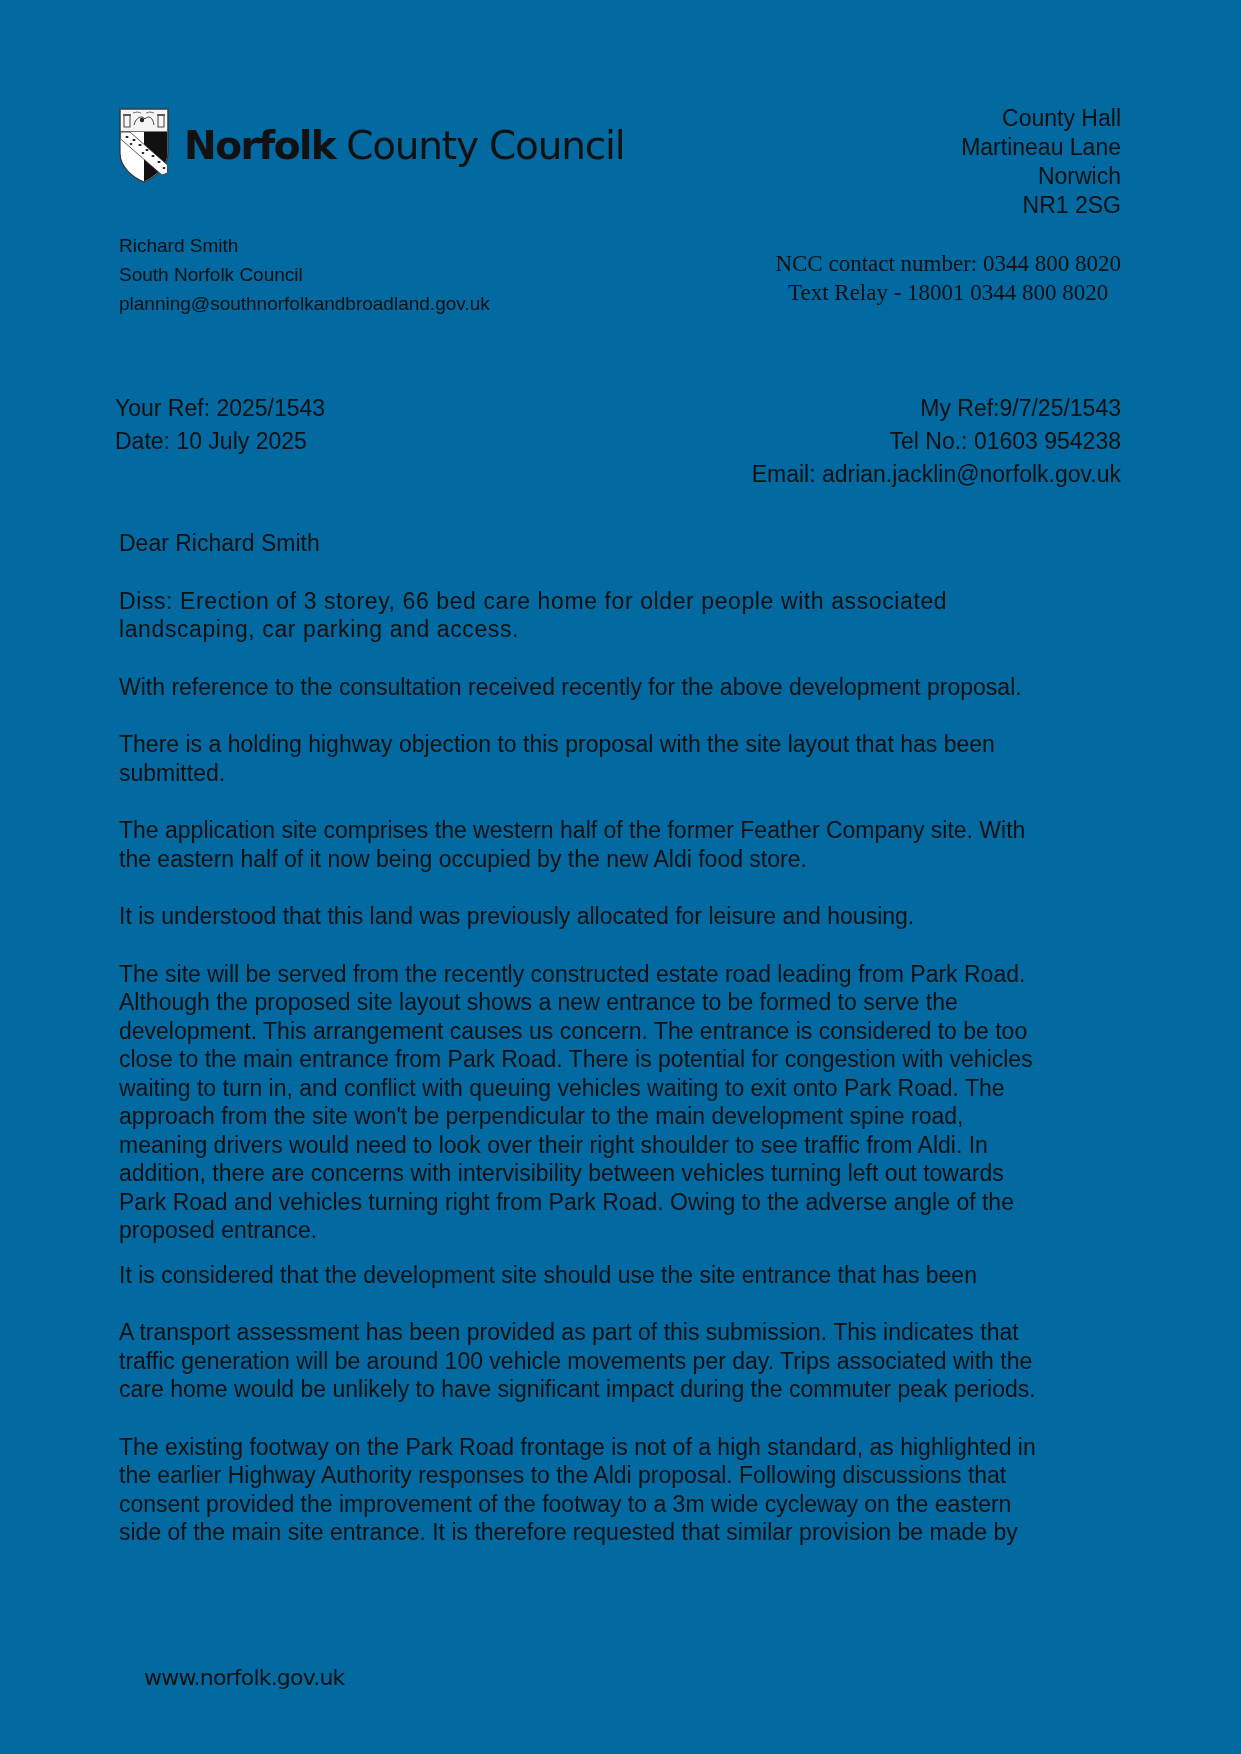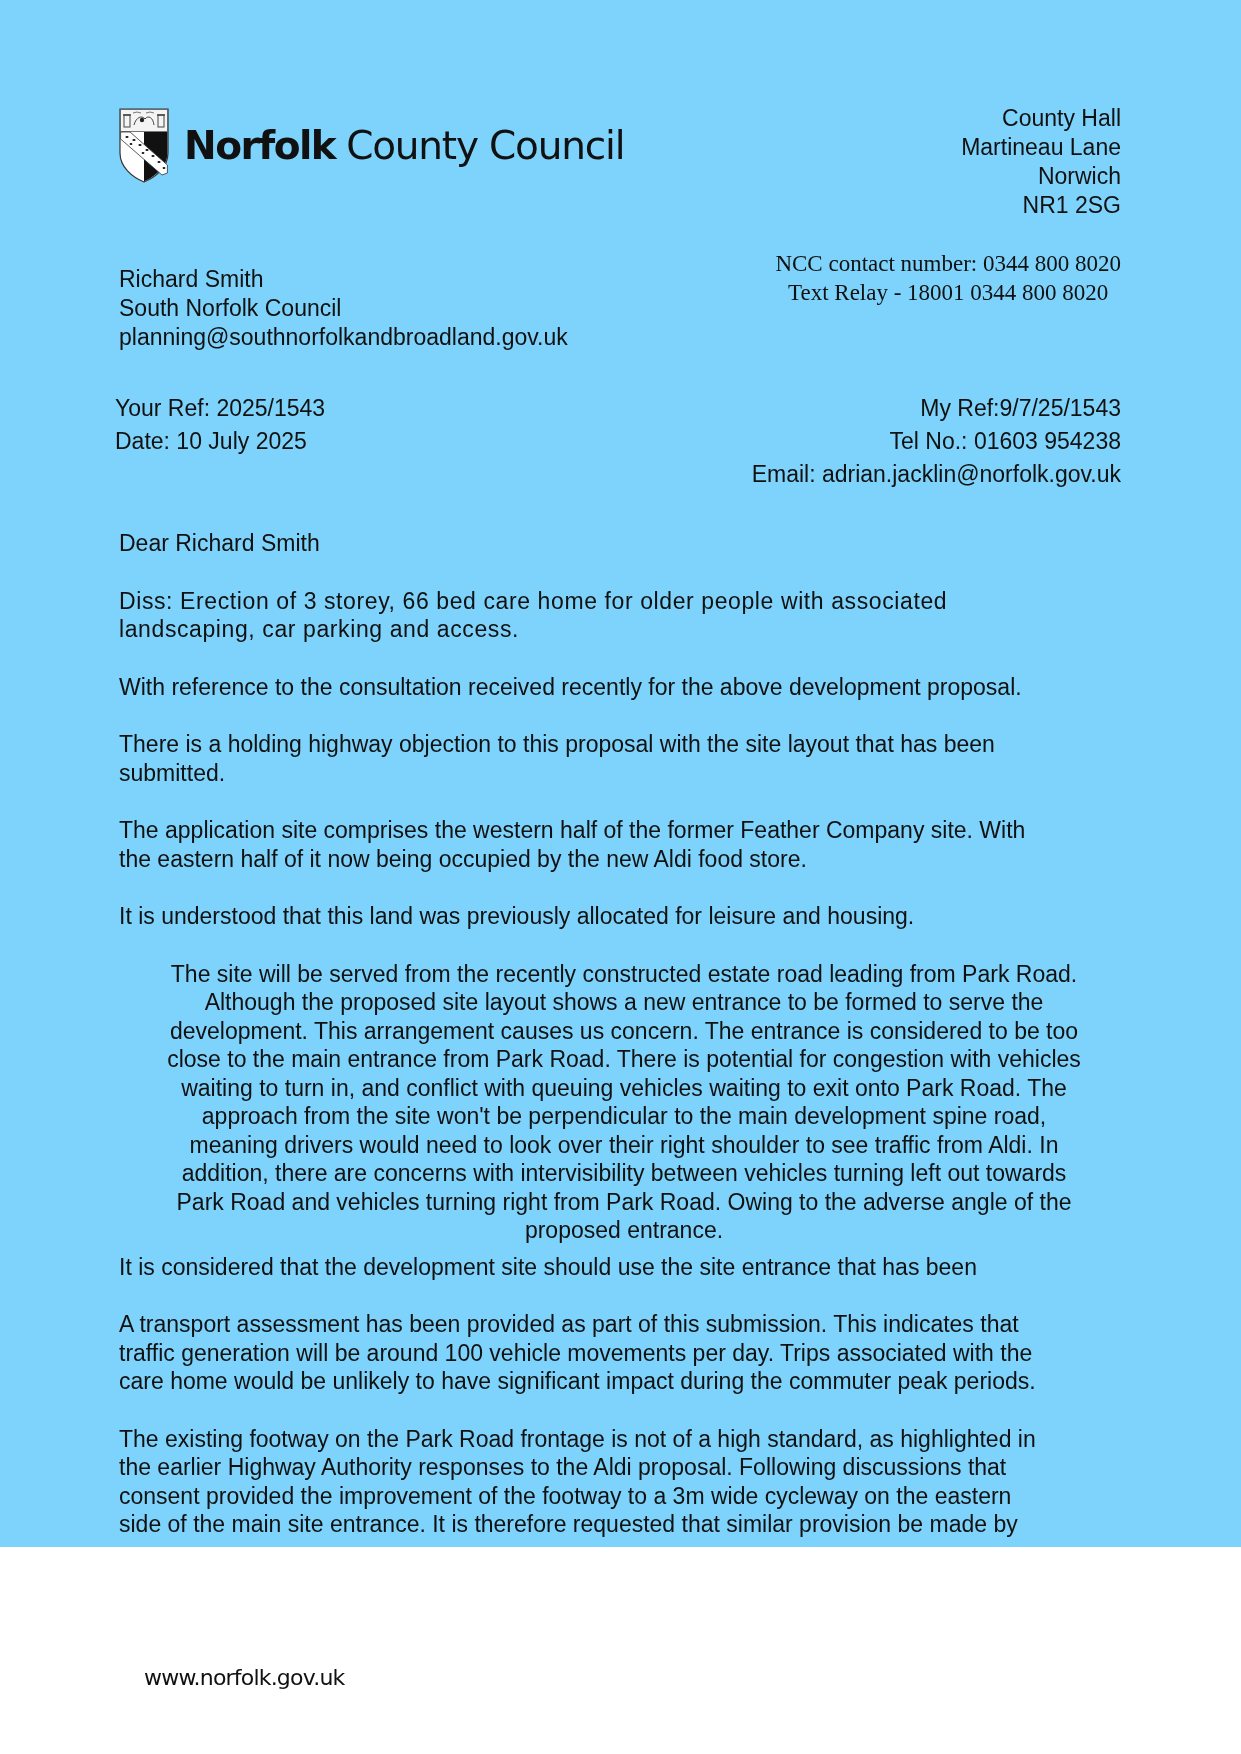--- a/index.html
+++ b/index.html
@@ -12,22 +12,22 @@
       height: 1754px;
       position: relative;
       overflow: hidden;
       color: #111111;
       font-family: "Liberation Sans", sans-serif;
     }
     .page {
       position: absolute;
       left: 0; top: 0;
       width: 1241px;
-      height: 1547px;
-      background: #7dd3fc;
+      height: 1754px;
+      background: #0369a1;
     }
     .logo {
       position: absolute;
       left: 118px;
       top: 107px;
       display: flex;
       align-items: center;
       gap: 14px;
     }
     .crest {
@@ -54,22 +54,22 @@
       position: absolute;
       right: 120px;
       top: 104px;
       text-align: right;
       font-size: 23px;
       line-height: 29px;
     }
     .recipient {
       position: absolute;
       left: 119px;
-      top: 265px;
-      font-size: 23px;
+      top: 231px;
+      font-size: 19px;
       line-height: 29px;
     }
     .contact {
       position: absolute;
       right: 120px;
       top: 249px;
       text-align: center;
       font-size: 23px;
       line-height: 29px;
       font-family: Liberation Serif, serif;
@@ -95,22 +95,21 @@
       left: 119px;
       top: 529px;
       width: 1010px;
       font-size: 23px;
       line-height: 28.5px;
     }
     .body p {
       margin: 0 0 29px 0;
     }
     .body p.tight {
-      margin-bottom: 8px;
-      text-align: center;
+      margin-bottom: 16px;
     }
     .body .subject {
       letter-spacing: 0.6px;
     }
     .footer-url {
       position: absolute;
       left: 144px;
       top: 1665px;
       font-size: 22px;
       font-weight: normal;

